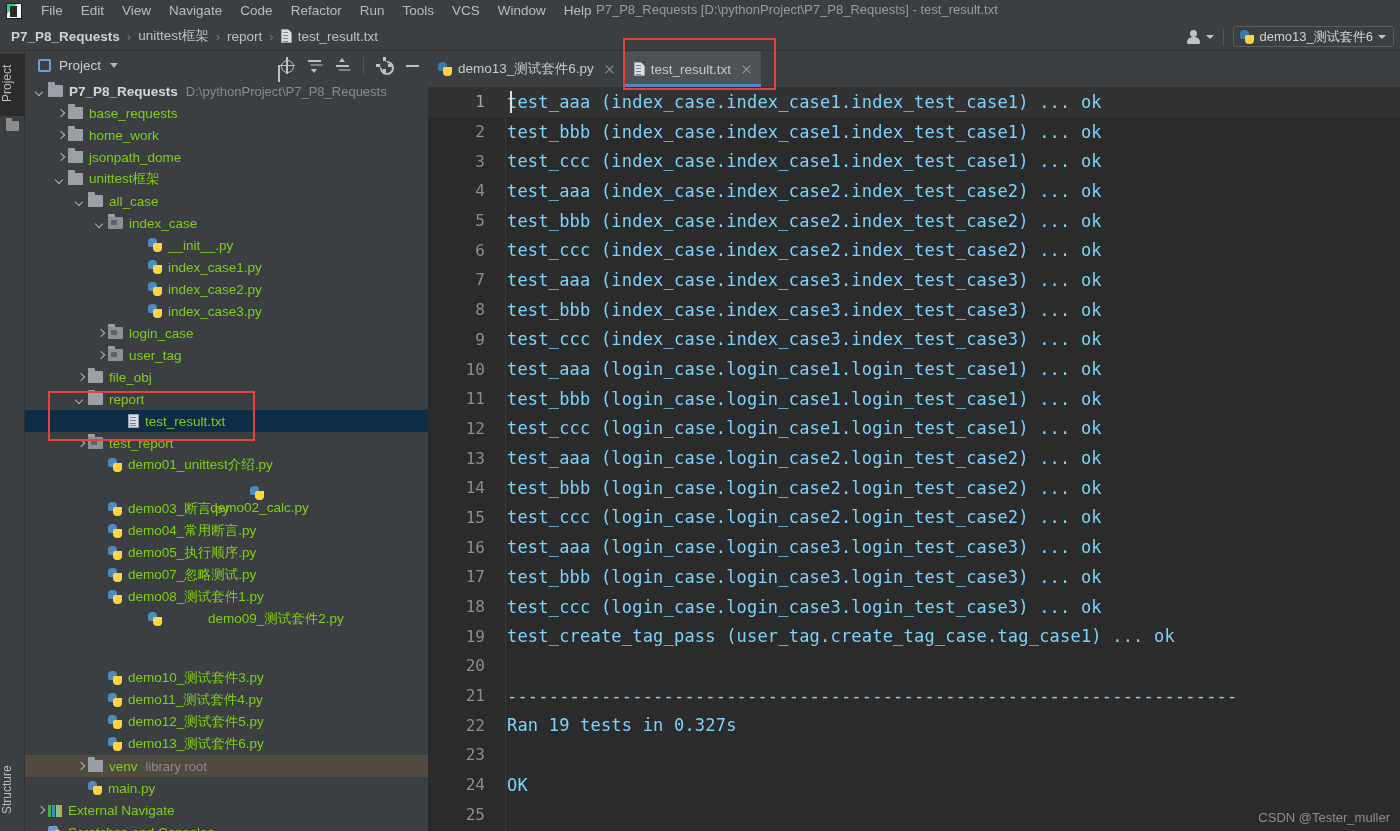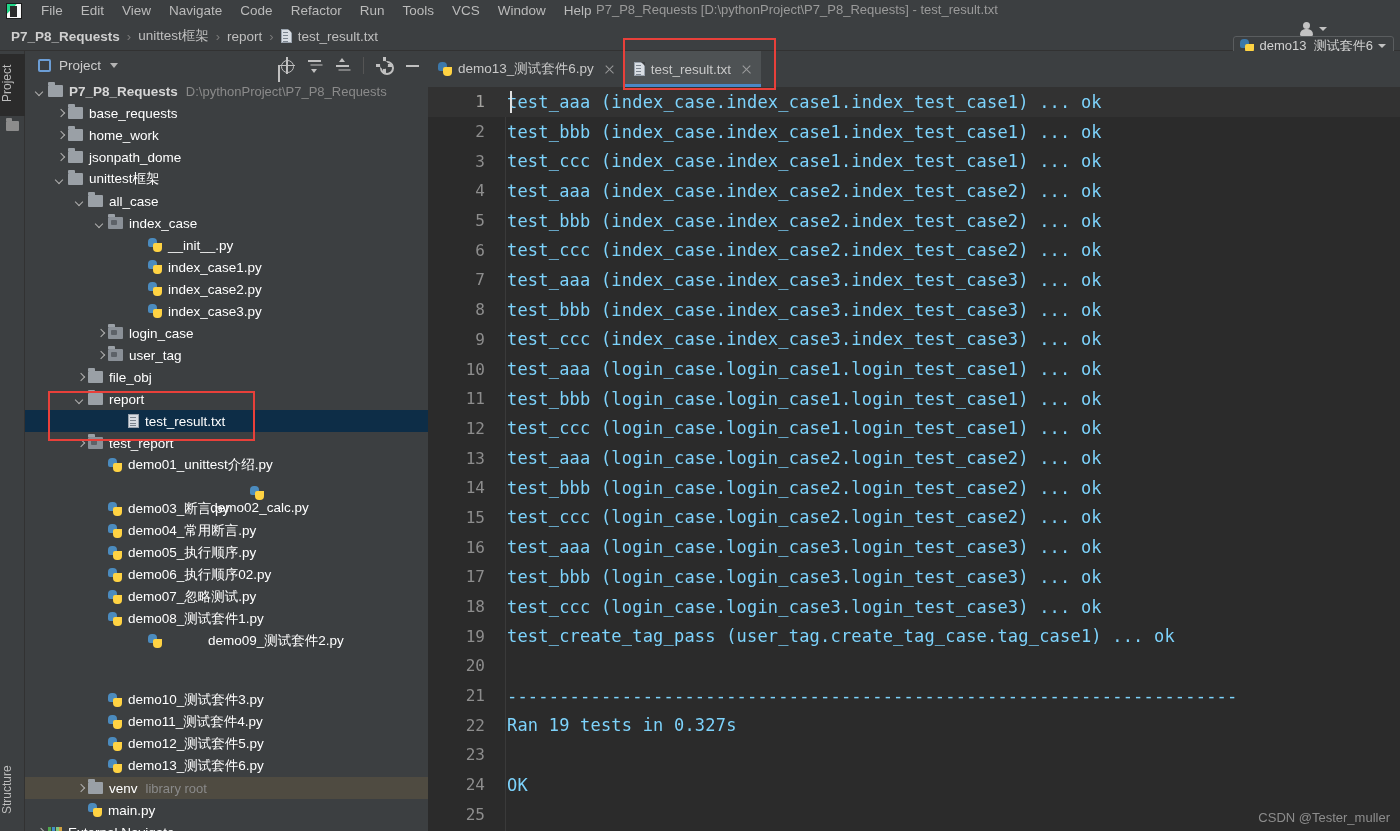--- a/index.html
+++ b/index.html
@@ -53,21 +53,21 @@
   }
   .txt-icon::before{
     content:""; position:absolute; left:1px; top:2px; right:3px; height:1px;
     background:#7b848e; box-shadow: 0 3px 0 #7b848e, 0 6px 0 #7b848e, 0 9px 0 #7b848e;
   }
   .txt-icon::after{
     content:""; position:absolute; right:-1px; top:-1px; width:0; height:0;
     border-left:4px solid transparent; border-top:4px solid #3c3f41;
   }
 
-  .navbar-right { position: absolute; right: 6px; top: 0; height: 29px; display: flex; align-items: center; flex-direction: column; }
+  .navbar-right { position: absolute; right: 6px; top: 0; height: 29px; display: flex; align-items: center; }
   .person-icon { position: relative; width: 15px; height: 14px; }
   .person-icon::before{
     content:""; position:absolute; left:4px; top:0; width:7px; height:7px;
     border-radius:50%; background:#c2c2c2;
   }
   .person-icon::after{
     content:""; position:absolute; left:1px; top:7px; width:13px; height:7px;
     border-radius: 7px 7px 2px 2px; background:#c2c2c2;
   }
   .caret-dn {
@@ -256,21 +256,21 @@
     width:14px;height:13px;position:relative;flex:0 0 auto;margin-right:6px;
   }
   .scrico::before{
     content:"";position:absolute;left:0;top:0;width:10px;height:11px;
     background:#6c9ed6;border-radius:2px;
   }
   .scrico::after{
     content:"";position:absolute;right:0;bottom:0;width:8px;height:8px;
     border-radius:50%;background:#e8e8e8;border:1px solid #8a8a8a;
   }
-  .tlabel { color:#ffffff; font-size:13.5px; }
+  .tlabel { color:#84cc16; font-size:13.5px; }
   .tlabel.bold { font-weight:bold; color:#d6d6d6; }
   .tpath { color:#8a8a8a; font-size:13px; margin-left:8px; }
 
   
   .redbox { position:absolute; border:2.5px solid #e8403a; pointer-events:none; z-index:50; }
 
   
   .editor-area {
     position:absolute; left:428px; top:51px; width:972px; height:780px;
     background:#2b2b2b;
@@ -511,25 +511,20 @@
           <span class="tlabel">demo04_常用断言.py</span>
         </div>
         <div class="trow" style="padding-left: 70px;">
           <span class="arrow none"></span>
           <span class="pyf"></span>
           <span class="tlabel">demo05_执行顺序.py</span>
         </div>
         <div class="trow" style="padding-left: 70px;">
           <span class="arrow none"></span>
           <span class="pyf"></span>
-          <span class="tlabel">demo06_执行顺序02.py</span>
-        </div>
-        <div class="trow" style="padding-left: 70px;">
-          <span class="arrow none"></span>
-          <span class="pyf"></span>
           <span class="tlabel">demo07_忽略测试.py</span>
         </div>
         <div class="trow" style="padding-left: 70px;">
           <span class="arrow none"></span>
           <span class="pyf"></span>
           <span class="tlabel">demo08_测试套件1.py</span>
         </div>
         <div class="trow" style="padding-left: 70px; gap: 40px;">
           <span class="arrow none"></span>
           <span class="pyf"></span>

